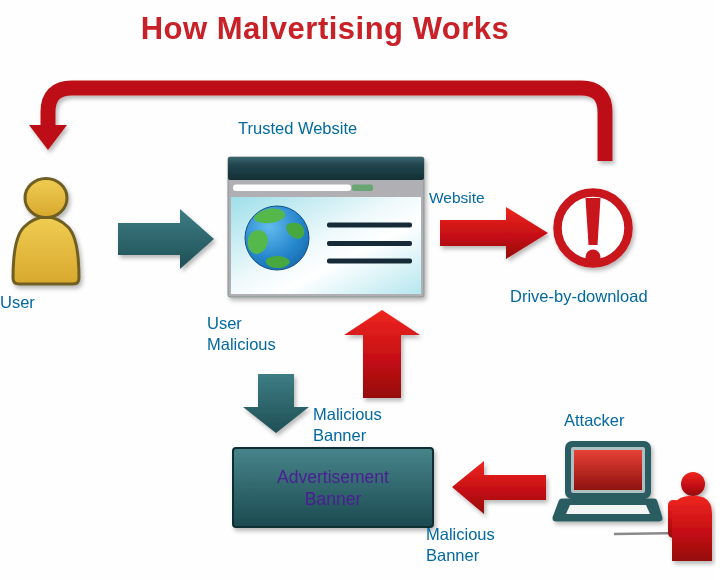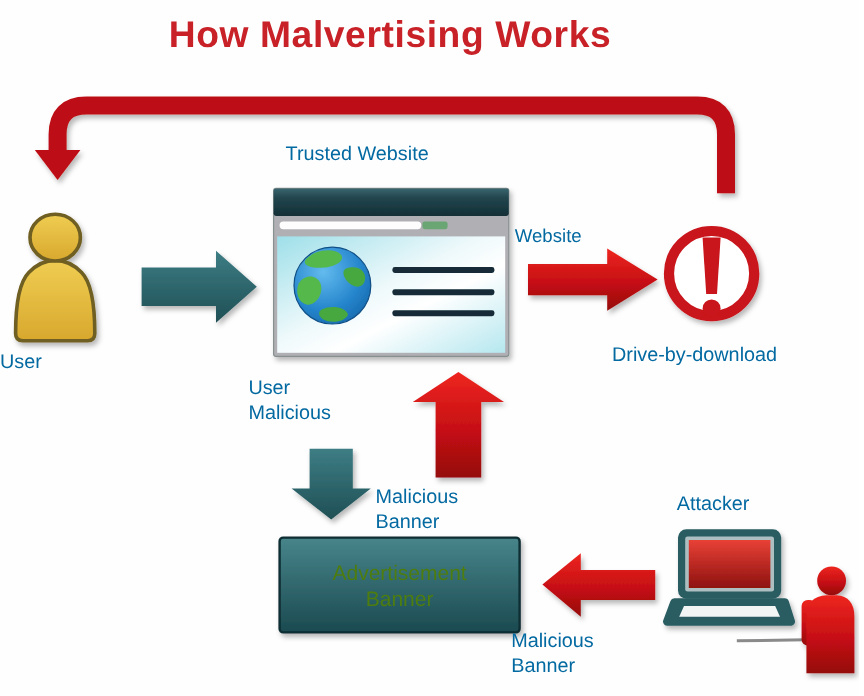--- a/index.html
+++ b/index.html
@@ -12,21 +12,21 @@
     position:absolute; color:#0369a1; font-size:16.5px; line-height:21px;
     white-space:nowrap;
   }
   .title{
     position:absolute; left:110px; top:11px; width:430px; text-align:center;
     font-size:31px; font-weight:bold; color:#c82127; letter-spacing:.5px;
   }
   .box-label{
     position:absolute; left:233px; top:448px; width:200px; height:79px;
     display:flex; flex-direction:column; align-items:center; justify-content:center;
-    color:#4d7c0f; font-size:17.5px; line-height:22px; text-align:center;
+    color:#4c1d95; font-size:17.5px; line-height:22px; text-align:center;
   }
 </style>
 </head>
 <body>
 
 <div id="canvas">
 
   <svg id="diagram-svg" width="720" height="580" viewBox="0 0 720 580">
     <defs>
       <linearGradient id="redArrow" x1="0" y1="0" x2="0" y2="1">

